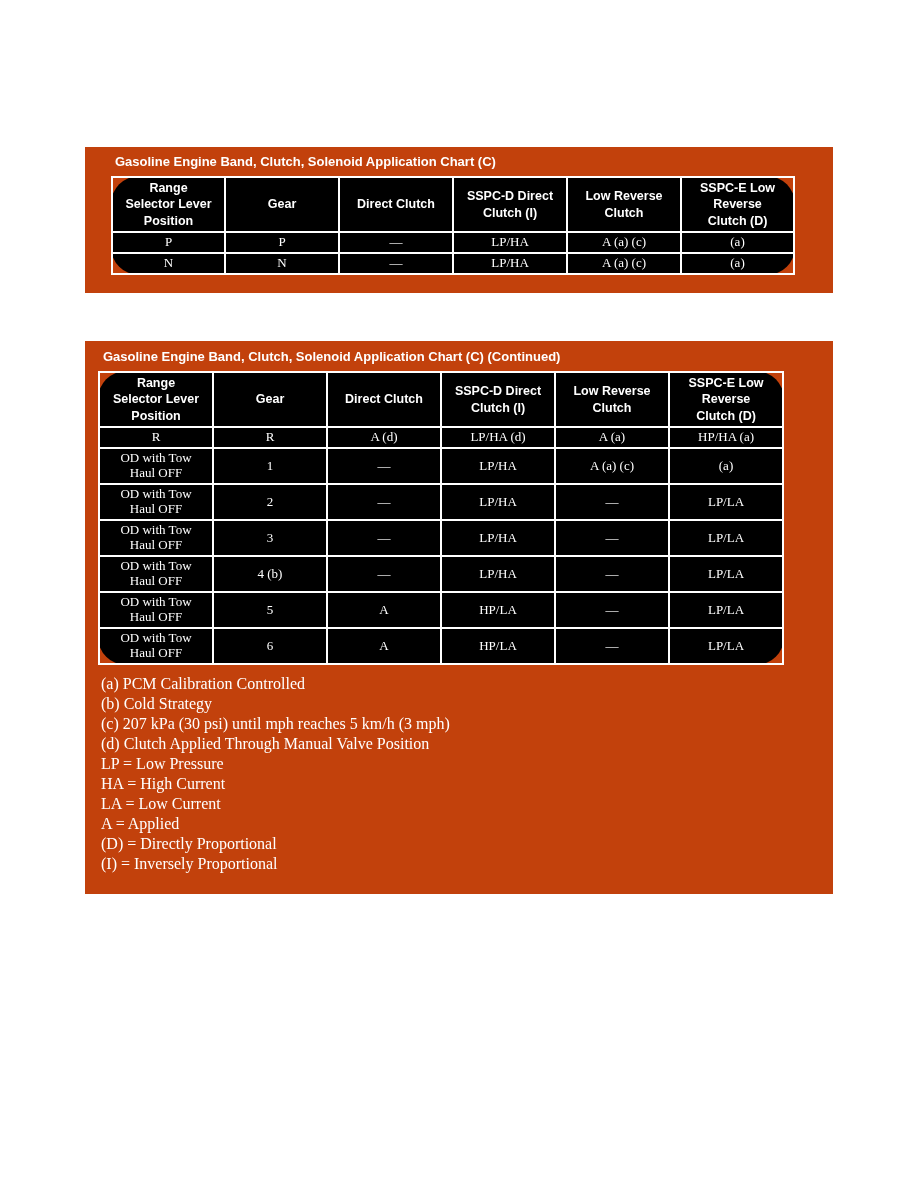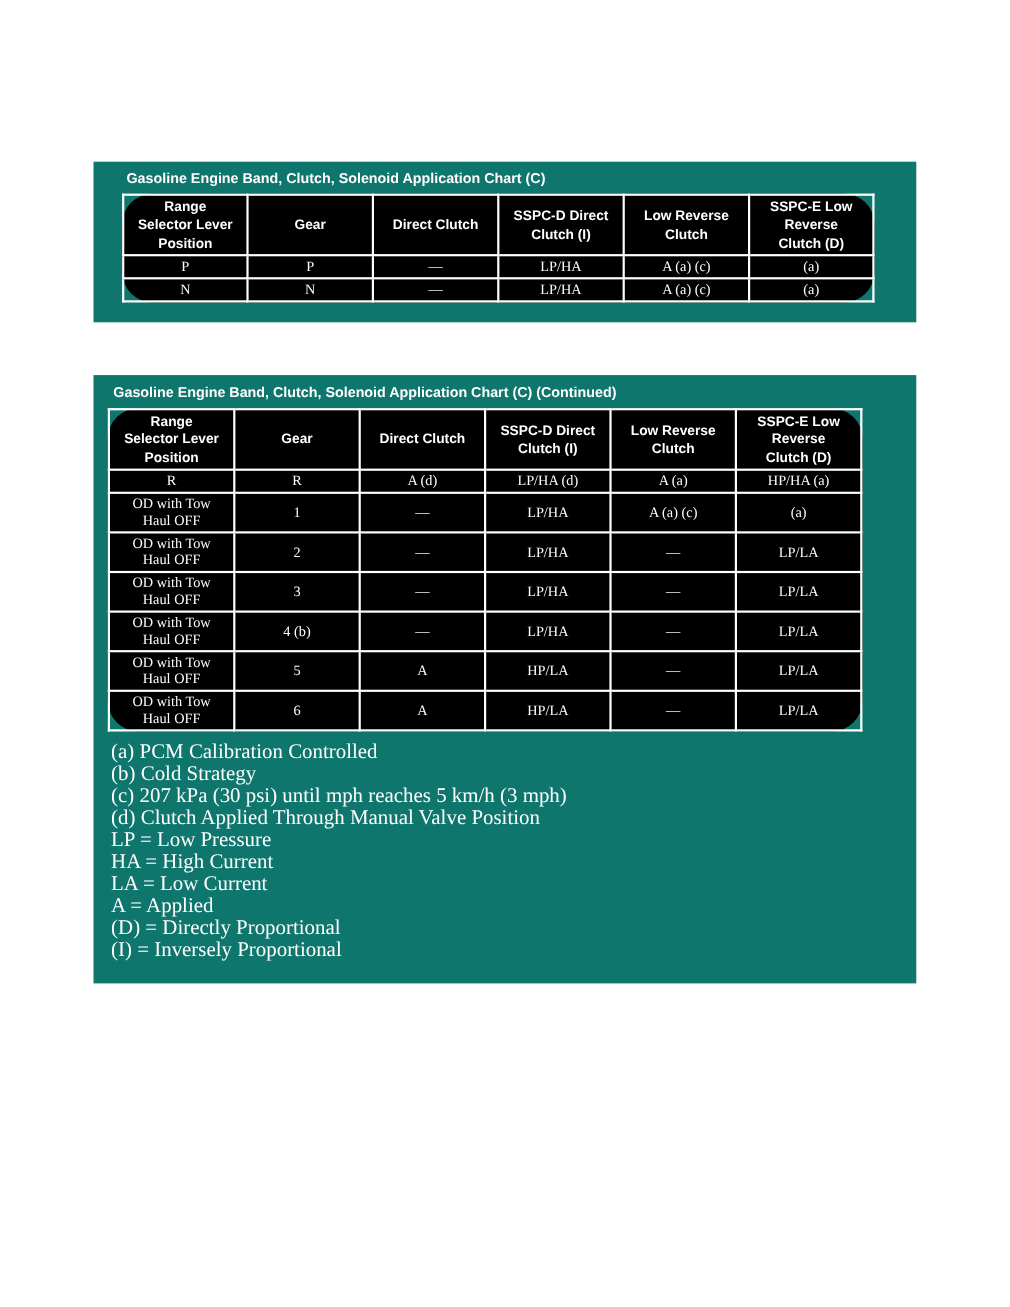--- a/index.html
+++ b/index.html
@@ -5,21 +5,21 @@
   * { box-sizing: border-box; }
   html, body { margin: 0; padding: 0; }
   body {
     width: 918px; height: 1188px;
     background: #ffffff;
     position: relative;
     font-family: "Liberation Serif", serif;
   }
   .panel {
     position: absolute;
-    background: #0f766e;
+    background: #c2410c;
     color: #ffffff;
     overflow: hidden;
   }
   .panel-1 { left: 85px; top: 147px; width: 748px; height: 146px; }
   .panel-2 { left: 85px; top: 341px; width: 748px; height: 553px; }
   .chart-title {
     font-family: "Liberation Sans", sans-serif;
     font-weight: bold;
     font-size: 13px;
     color: #ffffff;
@@ -54,21 +54,21 @@
   table.app-chart td {
     font-family: "Liberation Serif", serif;
     font-size: 13px;
     line-height: 1.15;
     height: 21px;
   }
   .panel-2 table.app-chart tr.tall td { height: 36px; }
   .footnotes { margin: 9px 0 0 16px; }
   .footnote {
     font-family: "Liberation Serif", serif;
-    font-size: 19px;
+    font-size: 16px;
     line-height: 20px;
     color: #ffffff;
     white-space: nowrap;
   }
 </style>
 </head>
 <body>
 
 <div class="panel panel-1">
   <div class="chart-title">Gasoline Engine Band, Clutch, Solenoid Application Chart (C)</div>

